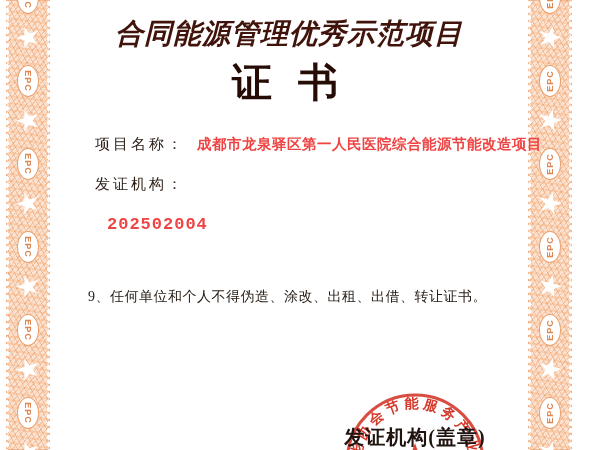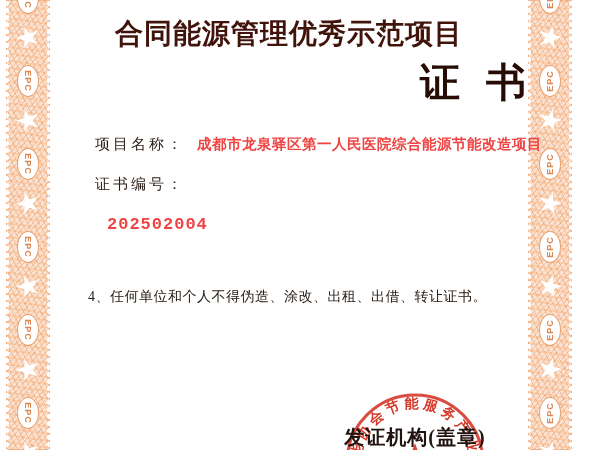--- a/index.html
+++ b/index.html
@@ -48,25 +48,25 @@
     width:24px; height:23px; background:#ffffff;
     clip-path: polygon(50% 0%, 61% 35%, 98% 35%, 68% 57%, 79% 91%, 50% 70%, 21% 91%, 32% 57%, 2% 35%, 39% 35%);
     transform:translateX(-50%) rotate(-18deg);
   }
   .band-right .band-star { transform:translateX(-50%) rotate(14deg); }
 
   
   .title-main {
     position:absolute; top:15px; left:44px; right:66px;
     text-align:center; font-size:28px; font-weight:bold;
-    letter-spacing:1px; color:#40130b;
+    letter-spacing:1px; color:#40130b;font-style:italic;
   }
   .title-sub {
     position:absolute; top:55px; left:44px; right:66px;
-    text-align:right; font-size:40px; font-weight:bold;
+    text-align:center; font-size:40px; font-weight:bold;
     letter-spacing:8px; color:#260c05;
   }
 
   .fields { position:absolute; left:95px; top:135px;text-align:center; }
   .field-row { display:flex; align-items:baseline; height:40px; }
   .field-label {
     font-size:15px; color:#2b1d15; letter-spacing:3px;
     min-width:82px; white-space:nowrap;
   }
   .field-value {
@@ -149,29 +149,29 @@
 
   <div class="title-main">合同能源管理优秀示范项目</div>
   <div class="title-sub">证 书</div>
 
   <div class="fields">
     <div class="field-row">
       <span class="field-label">项目名称：</span>
       <span class="field-value">成都市龙泉驿区第一人民医院综合能源节能改造项目</span>
     </div>
     <div class="field-row">
-      <span class="field-label">证书编号：</span>
+      <span class="field-label">发证机构：</span>
     </div>
     <div class="field-row cert-no">
       <span class="field-value">202502004</span>
     </div>
   </div>
 
   <div class="notes">
-    <div class="note-line">4、任何单位和个人不得伪造、涂改、出租、出借、转让证书。</div>
+    <div class="note-line">9、任何单位和个人不得伪造、涂改、出租、出借、转让证书。</div>
   </div>
 
   <svg class="seal-svg" width="170" height="65" viewBox="0 0 170 65">
     <circle cx="85" cy="78" r="68" fill="none" stroke="#d5392b" stroke-width="3" opacity="0.9"></circle>
     <path id="sealArc" d="M 30 78 A 55 55 0 0 1 140 78" fill="none"></path>
     <text font-size="14" font-weight="bold" fill="#d5392b" letter-spacing="4" font-family="Liberation Serif, serif">
       <textPath href="#sealArc" startOffset="4">能协会节能服务产业</textPath>
     </text>
     <polygon fill="#d5392b" opacity="0.95" points="85,58 90.7,74.4 108,74.8 94.2,85.2 99.2,101.8 85,91.9 70.8,101.8 75.8,85.2 62,74.8 79.3,74.4"></polygon>
   </svg>

